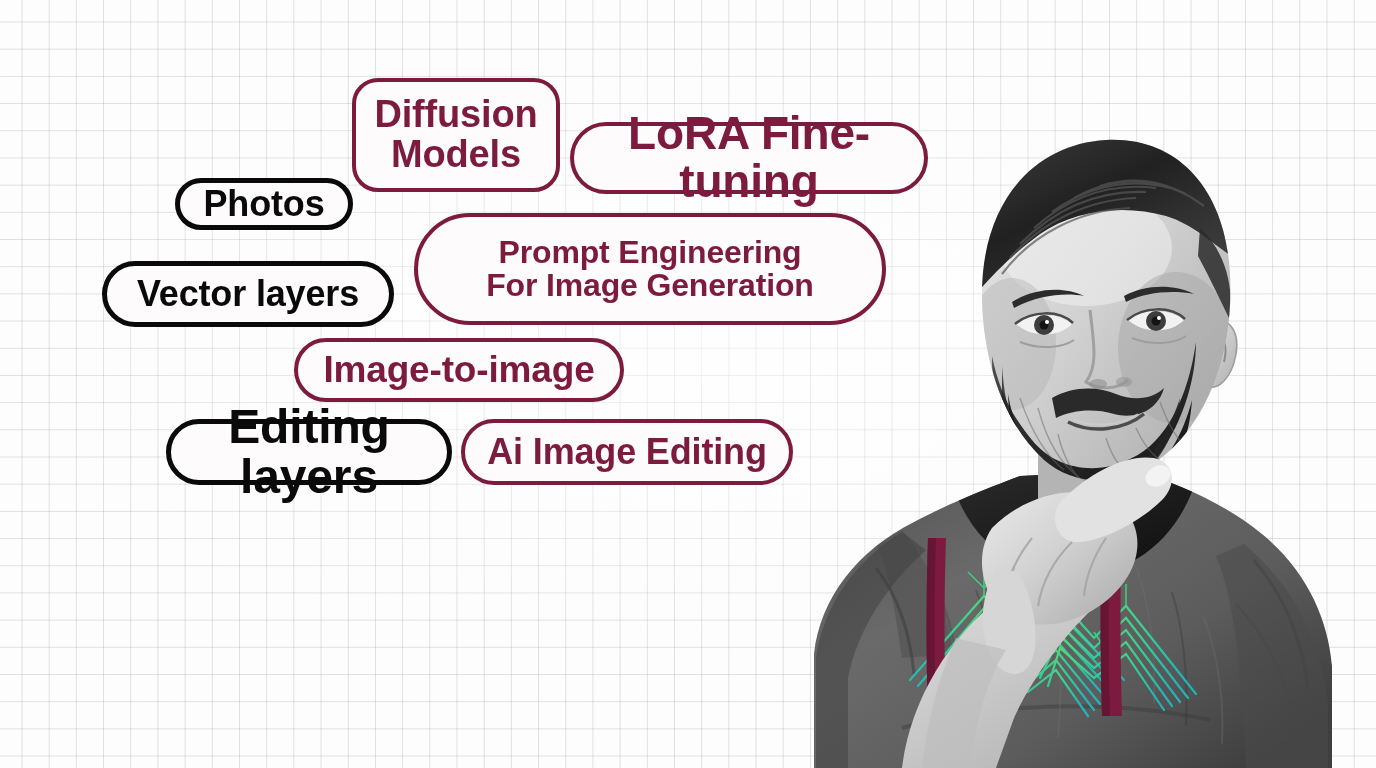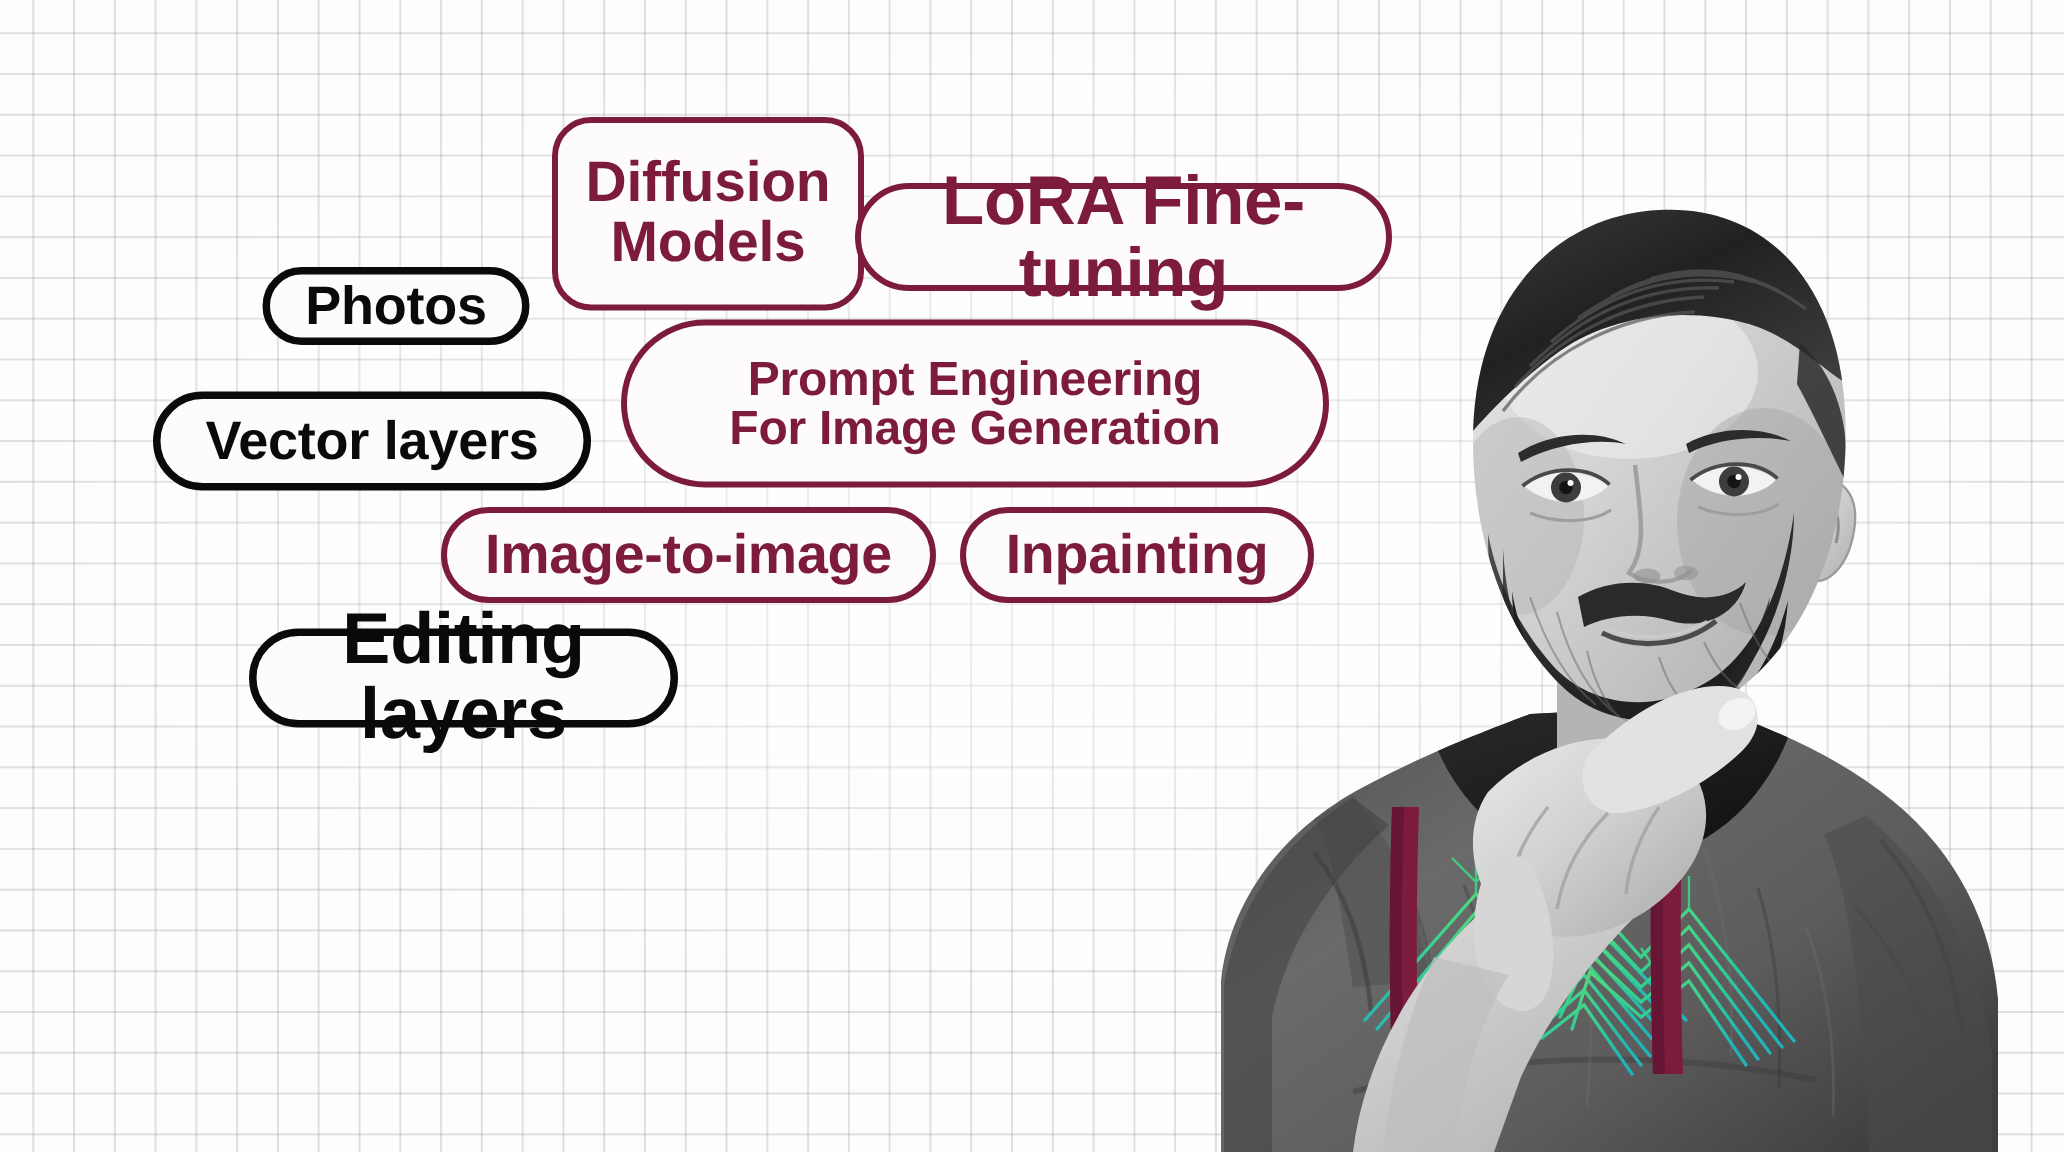--- a/index.html
+++ b/index.html
@@ -63,21 +63,21 @@
     color: #0a0a0a;
   }
   .pill-label {
     display: block;
     font-weight: 700;
     line-height: 1.04;
   }
 
   
   #pill-diffusion-models {
-    left: 368px; top: 78px; width: 208px; height: 129px;
+    left: 352px; top: 78px; width: 208px; height: 114px;
     border-radius: 26px;
   }
   #pill-diffusion-models .pill-label { font-size: 38px; }
 
   #pill-lora-finetuning {
     left: 570px; top: 122px; width: 358px; height: 72px;
     border-radius: 36px;
   }
   #pill-lora-finetuning .pill-label { font-size: 46px; }
 
@@ -401,22 +401,22 @@
 
   <div class="pill maroon" id="pill-prompt-engineering">
     <span class="pill-label">Prompt Engineering
 For Image Generation</span>
   </div>
 
   <div class="pill maroon" id="pill-image-to-image">
     <span class="pill-label">Image-to-image</span>
   </div>
 
-  <div class="pill maroon" id="pill-inpainting">
-    <span class="pill-label">Inpainting</span>
-  </div>
 
   <div class="pill black" id="pill-editing-layers">
     <span class="pill-label">Editing layers</span>
   </div>
 
+  <div class="pill maroon" id="pill-ai-image-editing">
+    <span class="pill-label">Ai Image Editing</span>
+  </div>
 
 </div>
 
 </body></html>

